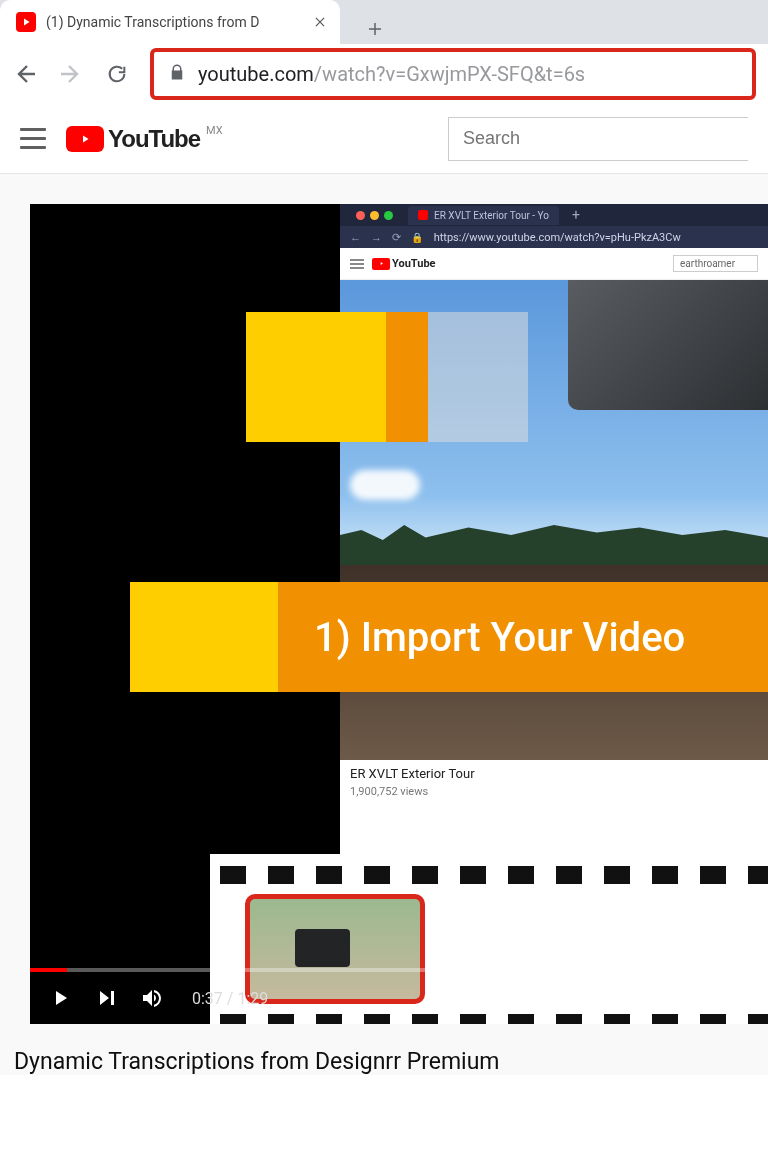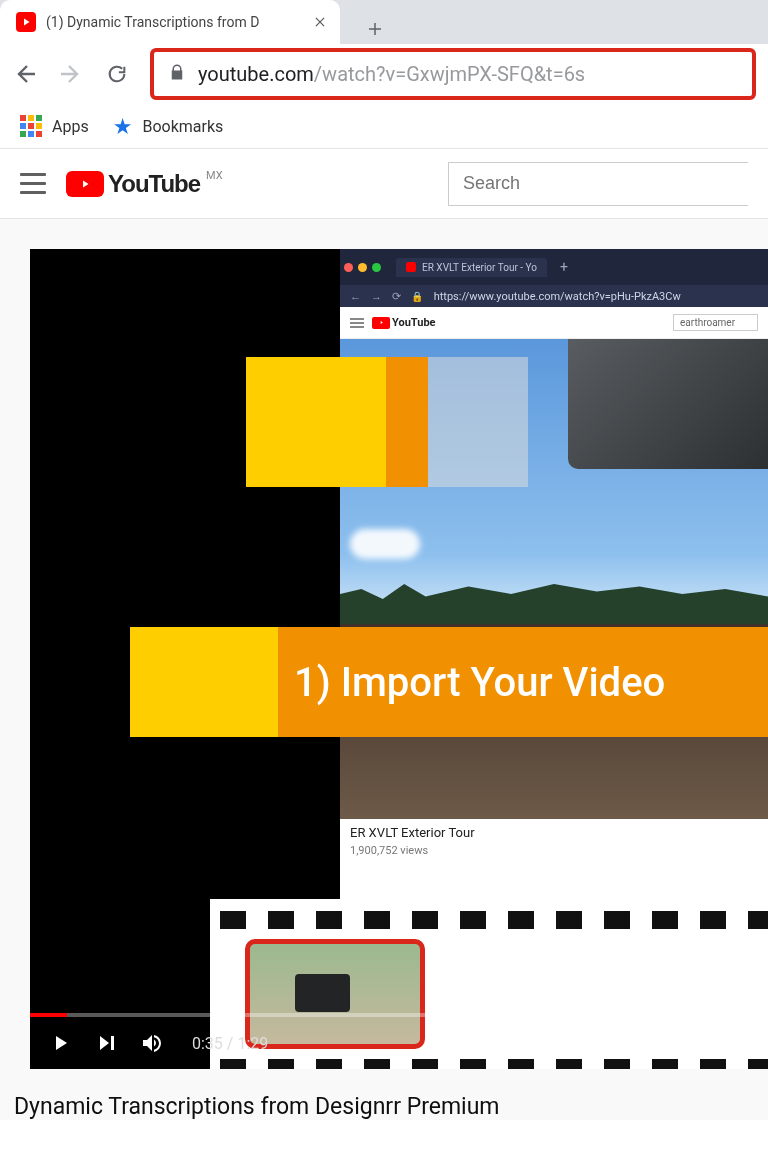--- a/index.html
+++ b/index.html
@@ -43,21 +43,21 @@
     .yt-search { flex:1; max-width: 300px; margin-left: auto;}
     .yt-search input { width:100%; height:44px; border:1px solid #ccc; padding: 0 14px; font-size:18px; color:#666; border-right:none;}
 
     
     .page-body { background:#f9f9f9; padding: 30px 0 0 0; }
 
     
     .player { position:relative; margin: 0 0 0 30px; width:738px; height:820px; background:#000; overflow:hidden;}
     .video-content { position:absolute; left:310px; top:0; right:0; bottom:0; background:#fff;}
     
-    .inner-chrome-top { height:36px; background:#20263b; display:flex; align-items:center; padding:0 4px; gap:5px;}
+    .inner-chrome-top { height:22px; background:#20263b; display:flex; align-items:center; padding:0 16px; gap:5px;}
     .dot { width:9px; height:9px; border-radius:50%;}
     .dot.r{background:#ff5f57;} .dot.y{background:#ffbd2e;} .dot.g{background:#28c840;}
     .inner-tab { margin-left:10px; background:#2b324d; color:#bcc3da; font-size:10px; padding:4px 10px; border-radius:3px 3px 0 0; display:flex; align-items:center; gap:6px;}
     .inner-tab-icon { width:10px;height:10px;background:#ff0000;border-radius:2px;}
     .inner-plus { color:#9ea6c0; margin-left:8px; font-size:14px;}
     .inner-toolbar { height:22px; background:#2b324d; display:flex; align-items:center; padding:0 10px; gap:10px; color:#9ea6c0; font-size:11px;}
     .inner-toolbar .inner-lock{font-size:10px;}
     .inner-toolbar .inner-url { color:#cfd5e8;}
     .inner-yt-bar { height:32px; background:#fff; display:flex; align-items:center; padding:0 10px; gap:8px; border-bottom:1px solid #eee;}
     .inner-yt-bar .inner-ham{ width:14px; display:flex; flex-direction:column; gap:2px;}
@@ -76,21 +76,21 @@
     .inner-meta{ padding:6px 10px; background:#fff;}
     .inner-meta .tit{ font-size:13px; color:#222;}
     .inner-meta .v{ font-size:11px; color:#777; margin-top:4px;}
 
     
     .block1{ position:absolute; left:216px; top:108px; width:180px; height:130px; background:#ffce00;}
     .block1b{ position:absolute; left:356px; top:108px; width:42px; height:130px; background:#f19000;}
     .block1c{ position:absolute; left:398px; top:108px; width:100px; height:130px; background:rgba(220,220,220,0.55);}
     .banner{ position:absolute; left:100px; right:0; top:378px; height:110px; display:flex;}
     .banner .y{ width:148px; background:#ffce00;}
-    .banner .o{ flex:1; background:#f19000; display:flex; align-items:center; padding-left:16px; color:#fff; font-size:40px; font-weight:500;}
+    .banner .o{ flex:1; background:#f19000; display:flex; align-items:center; padding-left:36px; color:#fff; font-size:40px; font-weight:500;}
     .filmstrip{ position:absolute; left:180px; right:0; bottom:0; top:650px; background:#fff;}
     .filmstrip .holes{ position:absolute; left:10px; right:0; top:12px; height:18px; background:repeating-linear-gradient(to right,#111 0 26px, transparent 26px 48px);}
     .filmstrip .holes2{ position:absolute; left:10px; right:0; bottom:-8px; height:18px; background:repeating-linear-gradient(to right,#111 0 26px, transparent 26px 48px);}
     .thumb-box{ position:absolute; left:215px; bottom:20px; width:180px; height:110px; border:5px solid #d9271c; border-radius:10px; background:linear-gradient(to bottom,#9bb98f 0%, #c6b99e 100%);}
     .thumb-car{position:absolute;left:45px;top:30px;width:55px;height:38px;background:#232425;border-radius:4px;}
     .red-stroke{ position:absolute; width:260px; height:260px; border:12px solid rgba(217,39,28,0.75); border-left-color:transparent; border-top-color:transparent; border-radius:50%; bottom:-60px; left:365px; transform:rotate(10deg);}
 
     
     .progress{position:absolute; left:0; right:0; bottom:52px; height:4px; background:rgba(255,255,255,0.35);}
     .progress .fill{ height:100%; width:5%; background:#ff0000;}
@@ -148,40 +148,20 @@
         <svg viewBox="0 0 24 24" width="18" height="18">
             <path fill="#5f6368" d="M6 10V8a6 6 0 1 1 12 0v2h1v12H5V10h1zm2 0h8V8a4 4 0 1 0-8 0v2z"></path>
           </svg>
       </span>
       <span class="url-text">
         <span>youtube.com</span><span class="path">/watch?v=GxwjmPX-SFQ&amp;t=6s</span>
       </span>
     </div>
   </div>
 
-  <div class="bookmark-bar">
-    <div class="bm-item">
-      <span class="apps-icon">
-        <span></span>
-          <span></span>
-          <span></span>
-          <span></span>
-          <span></span>
-          <span></span>
-          <span></span>
-          <span></span>
-          <span></span>
-      </span>
-      <span>Apps</span>
-    </div>
-    <div class="bm-item">
-      <span class="star">★</span>
-      <span>Bookmarks</span>
-    </div>
-  </div>
 </div>
 
 <div class="yt-header">
   <div class="hamburger">
       <div></div>
       <div></div>
       <div></div>
     </div>
   <div class="yt-logo">
     <span class="play">
@@ -275,19 +255,19 @@
           <svg viewBox="0 0 24 24">
             <path d="M6 5v14l9-7zM17 5h3v14h-3z"></path>
           </svg>
         </div>
       <div class="ctrl">
           <svg viewBox="0 0 24 24">
             <path d="M3 9v6h4l5 5V4L7 9H3zm13 3a4 4 0 0 0-2-3.46v6.92A4 4 0 0 0 16 12zm-2-7.9v2.06A7 7 0 0 1 19 12a7 7 0 0 1-5 6.84v2.06A9 9 0 0 0 21 12a9 9 0 0 0-7-7.9z"></path>
           </svg>
         </div>
       <div class="time">
-        <span>0:35</span> / <span>1:29</span>
+        <span>0:37</span> / <span>1:29</span>
       </div>
     </div>
   </div>
 
   <div class="video-title">Dynamic Transcriptions from Designrr Premium</div>
 </div>
 
 </body></html>

